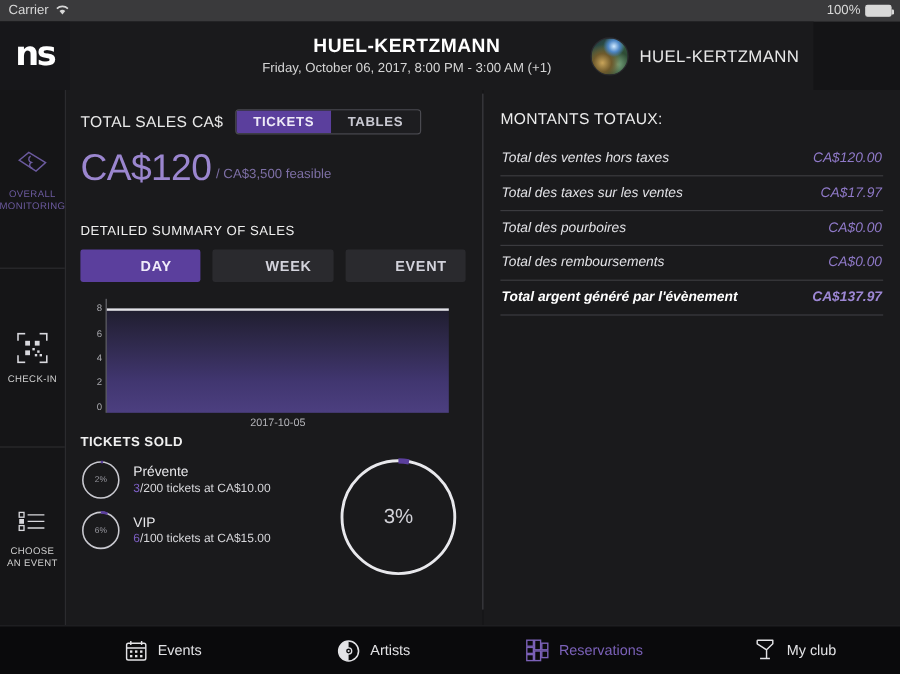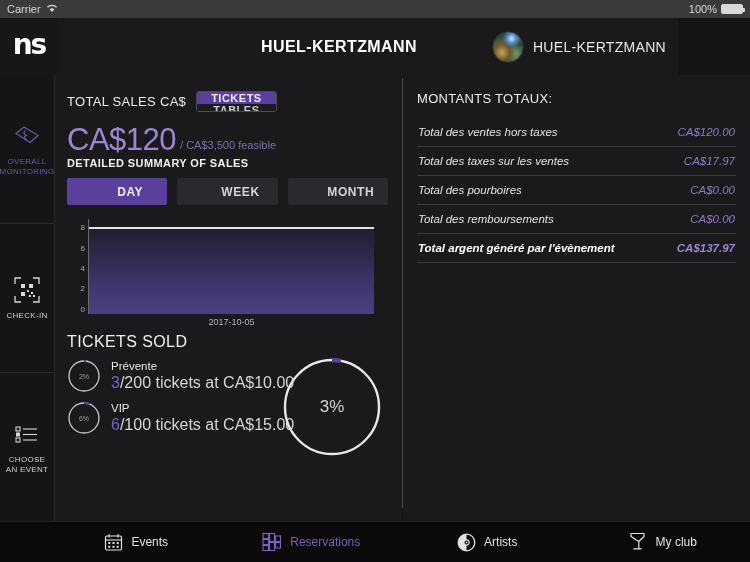--- a/index.html
+++ b/index.html
@@ -83,35 +83,35 @@
   .side-icon { width:28px; height:28px; display:flex; align-items:center; justify-content:center; }
 
   
   .left-panel {
     position:absolute; top:75px; left:55px; width:347px; height:446px;
     background:#1a1a1c; padding:16px 14px 0 12px;
   }
   .row-total { display:flex; align-items:center; gap:10px; }
   .lbl-total { font-size:13px; color:#e9e9e9; letter-spacing:.3px; }
   .seg {
-    display:flex; border:1px solid #4a4a50; border-radius:3px; overflow:hidden; height:21px;flex-direction:column;
+    display:flex; border:1px solid #4a4a50; border-radius:3px; overflow:hidden; height:21px;
   }
   .seg-btn {
     font-size:11px; font-weight:bold; color:#c9c9d2; letter-spacing:.5px;
     display:flex; align-items:center; justify-content:center;
     padding:0 14px; background:#1d1d20;
   }
   .seg-btn.on { background:#5b3f9d; color:#ede9f7; }
 
   .big-amount-row { display:flex; align-items:flex-end; gap:4px; margin-top:12px; }
   .big-amount { font-size:31px; color:#9b86cf; font-weight:300; line-height:1; letter-spacing:-.5px; }
   .feasible { font-size:11px; color:#7d6fa5; padding-bottom:4px; }
 
   .section-title {
-    font-size:11px; font-weight:bold; color:#f0f0f0; letter-spacing:.4px; margin-top:2px;
+    font-size:11px; font-weight:normal; color:#f0f0f0; letter-spacing:.4px; margin-top:32px;
   }
 
   .period-row { display:flex; gap:10px; margin-top:9px; }
   .period-btn {
     flex:1; height:27px; display:flex; align-items:center; justify-content:center;
     font-size:12px; font-weight:bold; color:#d3d3dc; letter-spacing:.6px;
     background:#2a2a2e; border-radius:2px;padding-left:26px;
   }
   .period-btn.on { background:#5b3f9d; color:#efeaf9; }
 
@@ -127,30 +127,30 @@
   .y-tick {
     position:absolute; right:4px; font-size:8px; color:#a8a8ad; transform:translateY(-50%);
   }
   .axis-v { position:absolute; left:21px; top:0; width:1px; height:95px; background:#6a6a70; }
   .x-label {
     position:absolute; left:22px; right:14px; bottom:0; text-align:center;
     font-size:9px; color:#b4b4b9;
   }
 
   
-  .tickets-title { font-size:16px; font-weight:normal; color:#f0f0f0; letter-spacing:.4px; margin-top:6px; }
+  .tickets-title { font-size:11px; font-weight:bold; color:#f0f0f0; letter-spacing:.4px; margin-top:6px; }
   .ticket-list { margin-top:8px; position:relative; }
   .ticket-row { display:flex; align-items:center; gap:10px; margin-bottom:8px; }
   .mini-ring { width:34px; height:34px; position:relative; flex:none; }
   .mini-ring-pct {
     position:absolute; inset:0; display:flex; align-items:center; justify-content:center;
     font-size:7px; color:#9a9aa2;
   }
   .tkt-name { font-size:11.5px; color:#e7e7ea; }
-  .tkt-detail { font-size:16px; color:#d6d6da; margin-top:2px; }
+  .tkt-detail { font-size:10px; color:#d6d6da; margin-top:2px; }
   .tkt-sold { color:#7d5fc4; }
 
   .donut {
     position:absolute; right:4px; top:-4px; width:104px; height:104px;
   }
   .donut-pct {
     position:absolute; inset:0; display:flex; align-items:center; justify-content:center;
     font-size:17px; color:#d2d2d8; font-weight:300;
   }
 
@@ -203,20 +203,21 @@
     <div class="sb-right">
       <span>100%</span>
       <span class="battery"></span>
     </div>
   </div>
 
   <div class="header">
     <div class="logo-ns">ns</div>
     <div class="header-center">
       <div class="header-title">HUEL-KERTZMANN</div>
+      <div class="header-sub">Friday, October 06, 2017, 8:00 PM - 3:00 AM (+1)</div>
     </div>
     <div class="header-right">
       <div class="avatar"></div>
       <div class="header-club">HUEL-KERTZMANN</div>
     </div>
   </div>
 
   <div class="sidebar">
 
     <div class="side-item active">
@@ -273,21 +274,21 @@
     <div class="big-amount-row">
       <div class="big-amount">CA$120</div>
       <div class="feasible">/ CA$3,500 feasible</div>
     </div>
 
     <div class="section-title">DETAILED SUMMARY OF SALES</div>
 
     <div class="period-row">
       <div class="period-btn on">DAY</div>
       <div class="period-btn">WEEK</div>
-      <div class="period-btn">MONTH</div>
+      <div class="period-btn">EVENT</div>
     </div>
 
     <div class="chart-wrap">
       <div class="y-axis">
         <span class="y-tick" style="top:8px">8</span>
         <span class="y-tick" style="top:29px">6</span>
         <span class="y-tick" style="top:49px">4</span>
         <span class="y-tick" style="top:69px">2</span>
         <span class="y-tick" style="top:90px">0</span>
       </div>
@@ -385,51 +386,51 @@
           <rect x="8.5" y="9" width="2" height="2" fill="#e3e3e6"></rect>
           <rect x="12.7" y="9" width="2" height="2" fill="#e3e3e6"></rect>
           <rect x="4.3" y="12.8" width="2" height="2" fill="#e3e3e6"></rect>
           <rect x="8.5" y="12.8" width="2" height="2" fill="#e3e3e6"></rect>
           <rect x="12.7" y="12.8" width="2" height="2" fill="#e3e3e6"></rect>
         </svg>
       </span>
       <span class="tab-label">Events</span>
     </div>
 
+    <div class="tab">
+      <span class="tab-icon">
+        <svg width="19" height="19" viewBox="0 0 19 19">
+          <circle cx="9.5" cy="9.5" r="8.3" fill="none" stroke="#e3e3e6" stroke-width="1.3"></circle>
+          <path d="M9.5 1.2 A8.3 8.3 0 0 0 9.5 17.8 Z" fill="#e3e3e6"></path>
+          <circle cx="9.5" cy="9.5" r="2.6" fill="#0a0a0c" stroke="#e3e3e6" stroke-width="1.1"></circle>
+          <circle cx="9.5" cy="9.5" r=".9" fill="#e3e3e6"></circle>
+        </svg>
+      </span>
+      <span class="tab-label">Artists</span>
+    </div>
+
     <div class="tab on">
       <span class="tab-icon">
         <svg width="20" height="20" viewBox="0 0 20 20">
           <g fill="none" stroke="#7b61b8" stroke-width="1.15">
             <rect x="1" y="1.5" width="5.5" height="5"></rect>
             <rect x="1" y="7.5" width="5.5" height="5"></rect>
             <rect x="1" y="13.5" width="5.5" height="5"></rect>
             <rect x="7.5" y="1.5" width="5" height="8"></rect>
             <rect x="7.5" y="10.5" width="5" height="8"></rect>
             <rect x="13.5" y="4" width="5" height="5.5"></rect>
             <rect x="13.5" y="10.5" width="5" height="5.5"></rect>
           </g>
         </svg>
       </span>
       <span class="tab-label">Reservations</span>
     </div>
 
     <div class="tab">
       <span class="tab-icon">
-        <svg width="19" height="19" viewBox="0 0 19 19">
-          <circle cx="9.5" cy="9.5" r="8.3" fill="none" stroke="#e3e3e6" stroke-width="1.3"></circle>
-          <path d="M9.5 1.2 A8.3 8.3 0 0 0 9.5 17.8 Z" fill="#e3e3e6"></path>
-          <circle cx="9.5" cy="9.5" r="2.6" fill="#0a0a0c" stroke="#e3e3e6" stroke-width="1.1"></circle>
-          <circle cx="9.5" cy="9.5" r=".9" fill="#e3e3e6"></circle>
-        </svg>
-      </span>
-      <span class="tab-label">Artists</span>
-    </div>
-
-    <div class="tab">
-      <span class="tab-icon">
         <svg width="17" height="20" viewBox="0 0 17 20">
           <path d="M2 1.5 H15 V4.5 L9.8 9.5 V16.8 H12.6 M9.8 16.8 H4.4 M9.8 9.5 L2 4.5 V1.5" fill="none" stroke="#e3e3e6" stroke-width="1.2" stroke-linejoin="round"></path>
         </svg>
       </span>
       <span class="tab-label">My club</span>
     </div>
   </div>
 
 </div>
 

